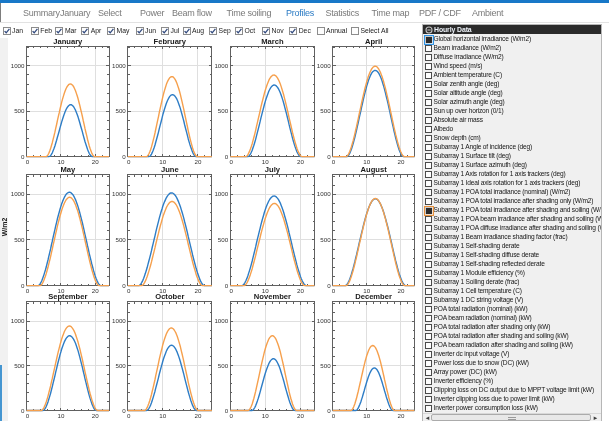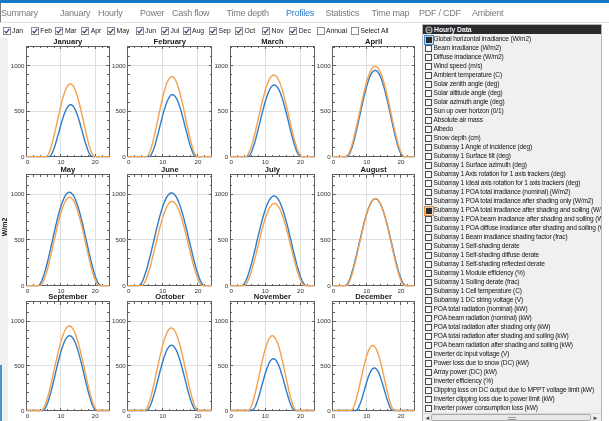--- a/index.html
+++ b/index.html
@@ -23,26 +23,26 @@
 .li { position:absolute; left:0; width:178px; height:9px; }
 .lit { position:absolute; left:11px; top:1px; font-size:6.6px; letter-spacing:-0.18px; color:#151515; white-space:nowrap; }
 .hscroll { position:absolute; left:0; top:388.2px; width:178px; height:8.5px; background:#f0f0f0; border-top:1px solid #d8d8d8; }
 .thumb { position:absolute; left:8px; top:0.8px; width:160px; height:7px; background:#e8e8e8; border:1px solid #ababab; border-radius:2px; }
 .grip { position:absolute; left:76px; top:2px; width:8px; height:3px;
   border-top:1px solid #9a9a9a; border-bottom:1px solid #9a9a9a; }
 .arrow { position:absolute; top:1.5px; font-size:6px; color:#404040; }
 </style></head>
 <body>
 <div class="abs tabbar">
-    <span class="tab" style="left:0">Summary</span>
+    <span class="tab" style="left:22px">Summary</span>
     <span class="tab" style="left:59.0px">January</span>
-    <span class="tab" style="left:97.0px">Hourly</span>
+    <span class="tab" style="left:97.0px">Select</span>
     <span class="tab" style="left:139.0px">Power</span>
-    <span class="tab" style="left:171.0px">Cash flow</span>
-    <span class="tab" style="left:225.5px">Time depth</span>
+    <span class="tab" style="left:171.0px">Beam flow</span>
+    <span class="tab" style="left:225.5px">Time soiling</span>
     <span class="tab sel" style="left:285.0px">Profiles</span>
     <span class="tab" style="left:324.5px">Statistics</span>
     <span class="tab" style="left:370.5px">Time map</span>
     <span class="tab" style="left:418.0px">PDF / CDF</span>
     <span class="tab" style="left:471.0px">Ambient</span>
   </div>
 <div class="abs topstrip"></div>
 <div class="abs tabline"></div>
 <div class="abs checkrow">
     <span class="cb" style="left:2.5px"><svg width="8" height="8" viewBox="0 0 8 8" style="vertical-align:top">

